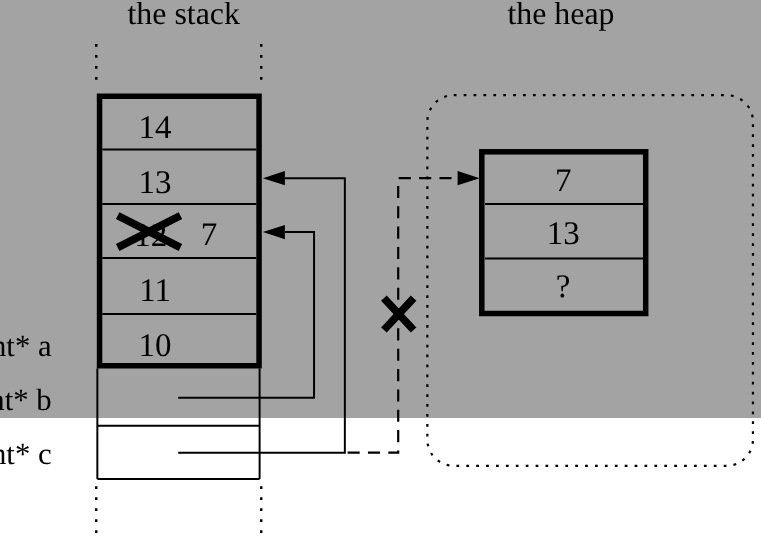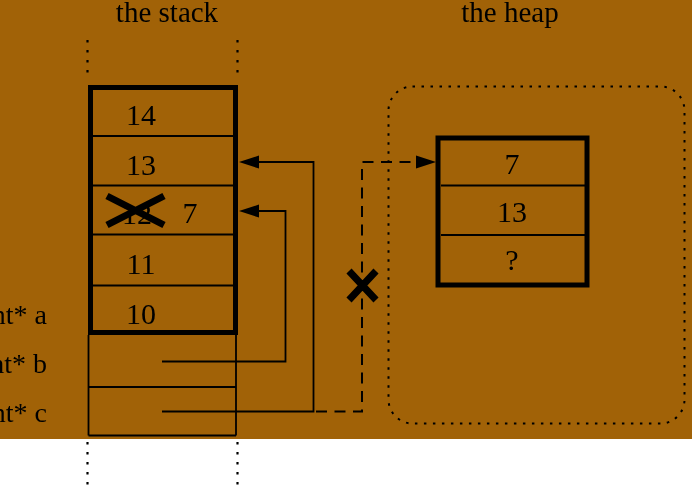--- a/index.html
+++ b/index.html
@@ -6,22 +6,22 @@
     margin: 0;
     padding: 0;
     background: #ffffff;
     width: 692px;
     height: 489px;
     overflow: hidden;
   }
   .canvas {
     position: relative;
     width: 692px;
-    height: 439px;
-    background: #a16207;
+    height: 380px;
+    background: #a3a3a3;
   }
   svg text {
     font-family: "Liberation Serif", "DejaVu Serif", serif;
     fill: #000000;
   }
   .title-text  { font-size: 29px; }
   .cell-text   { font-size: 30px; }
   .label-text  { font-size: 28px; }
   .thick { stroke: #000000; stroke-width: 5; fill: none; }
   .thin  { stroke: #000000; stroke-width: 1.8; fill: none; }

